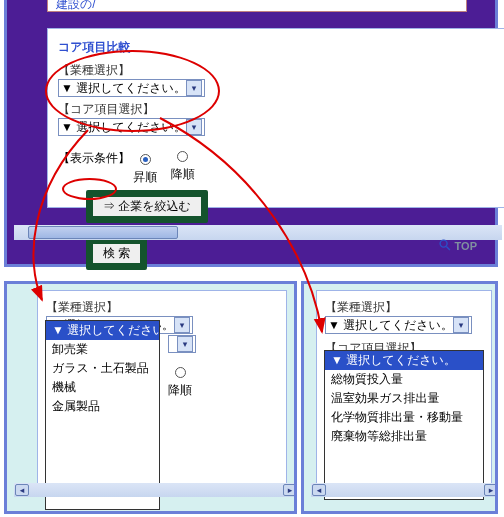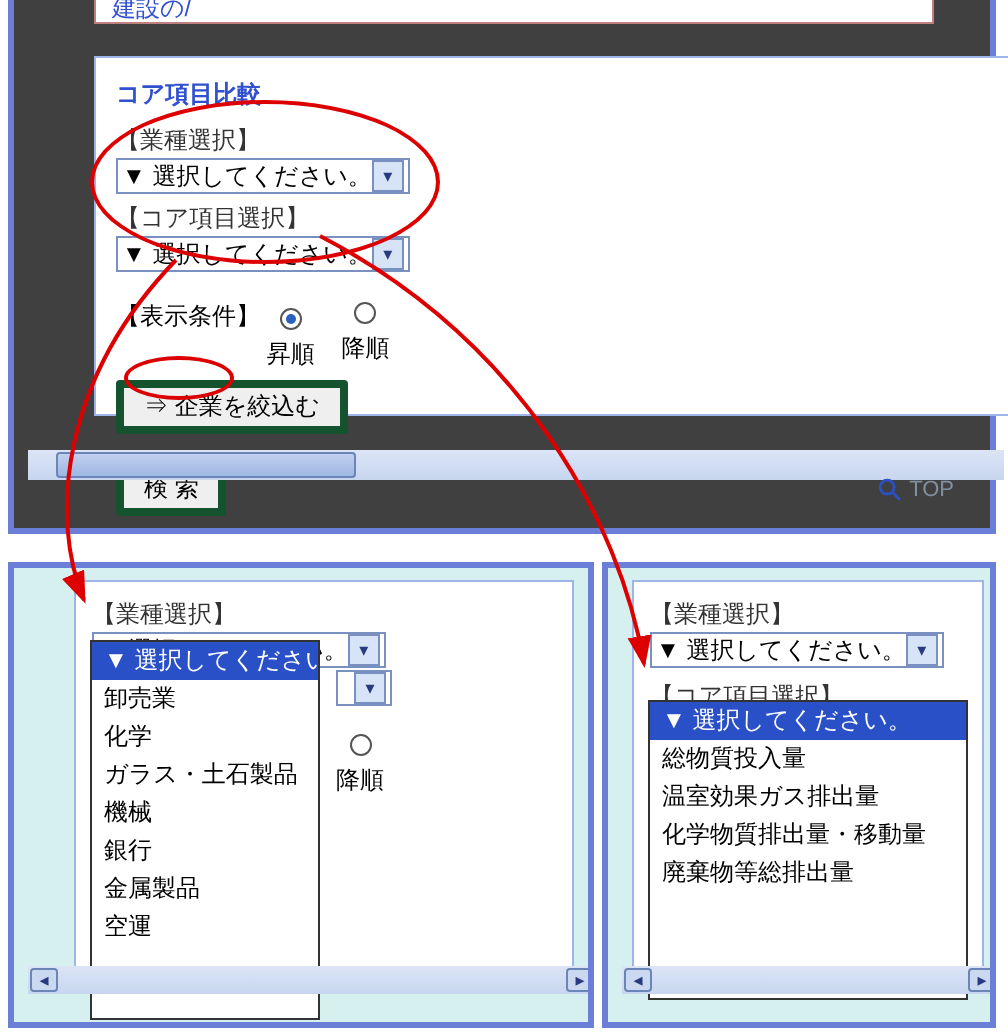--- a/index.html
+++ b/index.html
@@ -10,21 +10,21 @@
     background: #fff;
     width: 504px;
     height: 517px;
     position: relative;
     overflow: hidden;
   }
   .top-panel {
     position: absolute;
     left: 4px; top: 0;
     width: 494px; height: 267px;
-    background: #404040;
+    background: #4c1d95;
     border: 3px solid #6b7fd8;
     border-top: none;
   }
   .truncated-row {
     position: absolute;
     left: 40px; top: -3px;
     width: 420px; height: 15px;
     border: 1px solid #c08080;
     background: #fff;
     color: #3050d0;
@@ -81,46 +81,47 @@
     width: 11px; height: 11px; border: 1px solid #555; border-radius: 50%;
     display: inline-flex; align-items: center; justify-content: center;
     background: #fff;
   }
   .radio .dot .fill {
     width: 5px; height: 5px; border-radius: 50%; background: #2a60c0;
   }
   .btn {
     display: inline-block;
     background: #efefef;
-    border: 4px solid #14532d;
+    border: 7px solid #14532d;
     border-radius: 2px;
     padding: 1px 10px;
     font-size: 12px;
     cursor: pointer;
+    margin-left: 28px;
   }
   .red-oval { position: absolute; border: 2px solid #d00; border-radius: 50%; pointer-events: none; }
   .oval-selects { left: 38px; top: 50px; width: 175px; height: 82px; }
   .oval-search  { left: 55px; top: 178px; width: 55px; height: 22px; }
 
   .scroll-strip {
     position: absolute; left: 7px; width: 488px; height: 15px;
     background: linear-gradient(#dbe5f6,#c7d6ef);
   }
   .scroll-strip .thumb {
     position: absolute; top: 1px; height: 13px;
     background: linear-gradient(#c1d0ef,#9fb7e4);
     border: 1px solid #6b85b8;
     border-radius: 2px;
     left: 14px; width: 150px;
   }
   .strip1 { top: 225px; }
   .top-link {
     position: absolute; right: 18px; top: 238px;
     color: #8090a0; font-size: 11px;
-    display: flex; align-items: center; gap: 3px;
+    display: flex; align-items: flex-end; gap: 3px; font-weight: bold;
   }
   .mag {
     width: 14px; height: 14px;
   }
 
   
   .bottom-left, .bottom-right {
     position: absolute; top: 281px; height: 233px;
     background: #d6f0f0;
     border: 3px solid #6b7fd8;
@@ -239,26 +240,23 @@
     <div style="position:absolute; left:130px; top:76px;">
       <span class="radio">
           <span class="dot"></span>
           <span>降順</span>
         </span>
     </div>
   </div>
   <div class="listbox bl-list">
       <div class="item sel">▼ 選択してください。</div>
       <div class="item">卸売業</div>
-      <div class="item">化学</div>
       <div class="item">ガラス・土石製品</div>
       <div class="item">機械</div>
-      <div class="item">銀行</div>
       <div class="item">金属製品</div>
-      <div class="item">空運</div>
     </div>
   <div class="bottom-scroll">
     <div class="arrow" style="left:1px">◂</div>
     <div class="arrow" style="right:1px">▸</div>
   </div>
 </div>
 
 <div class="bottom-right">
   <div class="inner-white">
     <div class="field-label">【業種選択】</div>

